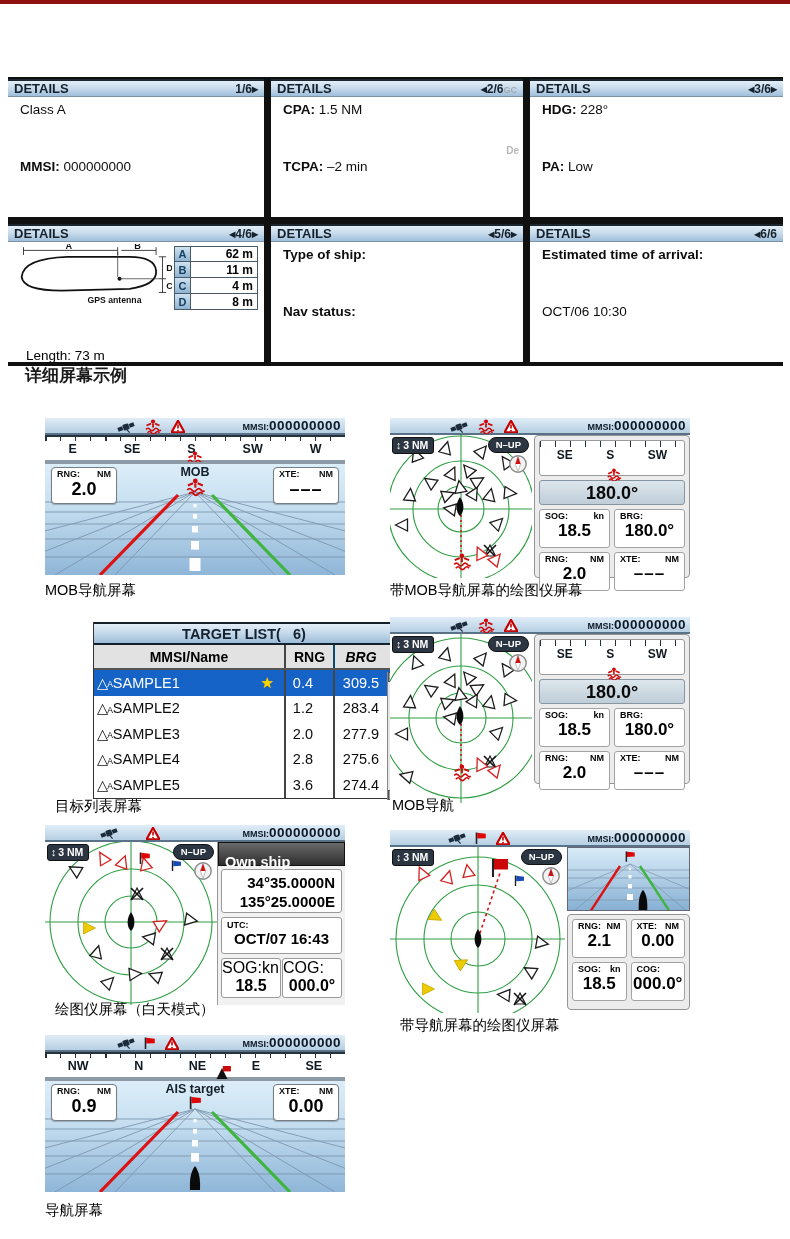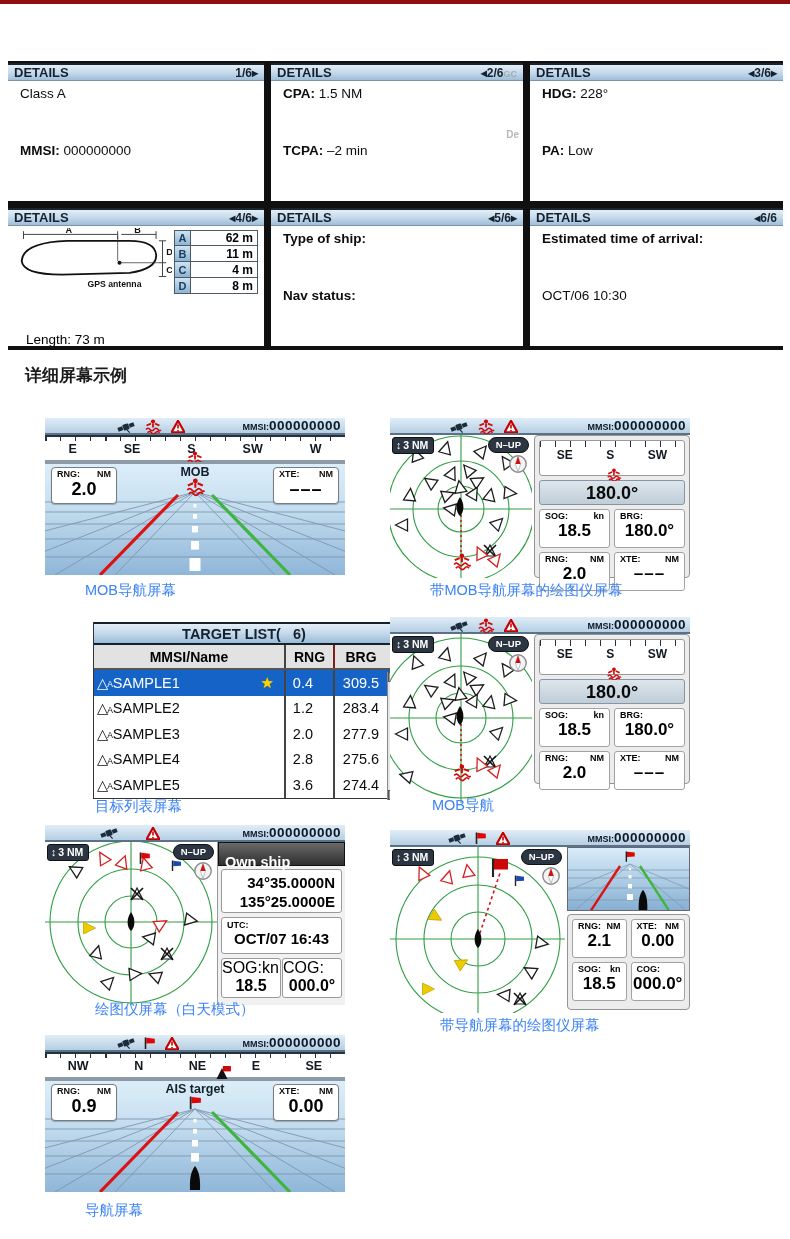--- a/index.html
+++ b/index.html
@@ -6,21 +6,21 @@
   body { background:#fff; font-family:"Liberation Sans", sans-serif; }
   #page { position:relative; width:790px; height:1239px; background:#fff; overflow:hidden; }
   .abs { position:absolute; }
 
   
   #topline { left:0; top:0; width:790px; height:4px; background:#8e0f0f; }
   #banner { left:24px; top:6px; width:152px; height:40px; background:#e60000; color:#fff;
             font-size:27px; font-weight:bold; display:flex; align-items:center; justify-content:center; letter-spacing:1px; }
 
   
-  #dtable { left:8px; top:61px; width:775px; display:grid;
+  #dtable { left:8px; top:77px; width:775px; display:grid;
             grid-template-columns:256px 252px 253px; grid-template-rows:138px 138px;
             column-gap:7px; row-gap:7px; background:#101010;
             border-top:2px solid #101010; border-bottom:4px solid #101010; }
   .panel { background:#fff; display:flex; flex-direction:column; overflow:hidden; }
   .phead { height:20px; background:linear-gradient(180deg,#e3eef7 0%,#c6daeb 50%,#9fbeda 100%);
            border-top:2px solid #1a2530; border-bottom:1px solid #7d93a6;
            display:flex; align-items:center; justify-content:space-between; padding:0 6px;
            color:#15222e; font-weight:bold; font-size:13px; }
   .pager { font-size:12px; }
   .pbody { padding:3px 12px; font-size:13.5px; line-height:19px; color:#0d0d0d; white-space:pre-wrap; }
@@ -77,32 +77,32 @@
   .dbox2 .lr { display:flex; justify-content:space-between; padding:2px 5px 0; font-size:9px; font-weight:bold; line-height:1; }
   .dbox2 .val { text-align:center; font-size:17px; font-weight:bold; line-height:1.2; }
 
   
   #tlist { left:45px; top:622px; width:302px; border:1px solid #333; border-top:none;margin-left:48px; }
   #tl-title { height:23px; background:linear-gradient(180deg,#e3eef7 0%,#c3d8ea 50%,#9cbcd8 100%);
               border-top:2px solid #14202c; border-bottom:2px solid #14202c; text-align:center;
               font-size:14.5px; font-weight:bold; color:#15222e; line-height:20px; white-space:pre; }
   #tl-head { display:flex; height:25px; background:#e2e2e2; border-bottom:2px solid #555; font-weight:bold; font-size:14px; }
   #tl-head div { display:flex; align-items:center; justify-content:center; }
-  .tl-c1 { width:190px; } .tl-c2 { width:49px; border-left:2px solid #444; } .tl-c3 { width:54px; border-left:2px solid #7f1d1d; }
+  .tl-c1 { width:190px; } .tl-c2 { width:49px; border-left:2px solid #444; } .tl-c3 { width:54px; border-left:2px solid #0c4a6e;font-style:italic; }
   .tlrow { display:flex; height:25.5px; font-size:14.5px; background:#fff; color:#0b0b0b; position:relative; }
   .tlrow .n { width:190px; display:flex; align-items:center; padding-left:3px; position:relative; }
   .tlrow .r { width:49px; border-left:2px solid #444; display:flex; align-items:center; justify-content:flex-end; padding-right:20px; }
   .tlrow .g { width:54px; border-left:2px solid #444; display:flex; align-items:center; justify-content:center; }
   .tlrow.sel { background:#1663c7; color:#fff; }
   .tlrow .sub { font-size:8.5px; margin:3px 0 0 -1px; }
   .tlrow .star { position:absolute; right:10px; color:#ffd400; font-size:15px; text-shadow:0 0 1px #b08c00; }
   #tl-scroll { position:absolute; right:0; top:50px; width:7px; height:128px; background:#e6e6e6; border-left:1px solid #888; }
   #tl-scroll .th { position:absolute; left:0; width:6px; height:10px; background:#9a9a9a; border:1px solid #555; }
 
-  .caption { position:absolute; font-size:14.5px; color:#3b82f6;margin-left:40px; }
+  .caption { position:absolute; font-size:14.5px; color:#000000; }
 
   
   .ownhead { height:21px; background:linear-gradient(180deg,#6a6a6a,#2e2e2e); color:#fff; font-size:14.5px; font-weight:bold;
              padding:11px 6px; border:1px solid #111; }
   .obox { background:#fff; border:1px solid #9a9a9a; border-radius:3px; }
 </style>
 </head>
 <body>
 
 <svg width="0" height="0" style="position:absolute">

